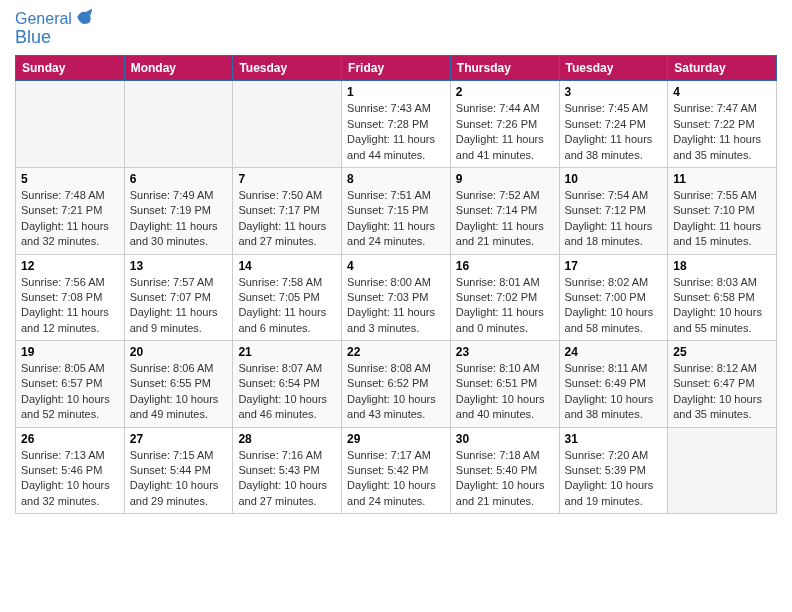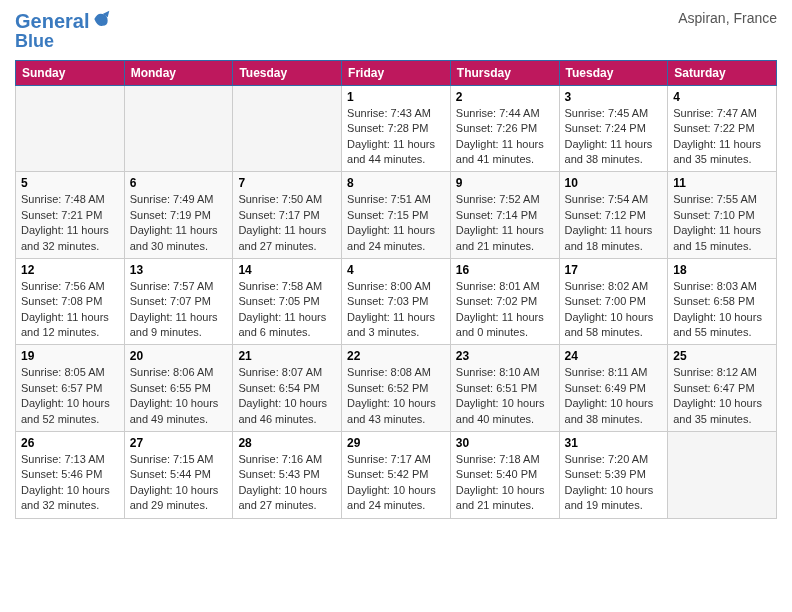--- a/index.html
+++ b/index.html
@@ -14,22 +14,22 @@
       display: flex;
       justify-content: space-between;
       align-items: flex-start;
       margin-bottom: 8px;
     }
     .logo {
       display: flex;
       align-items: center;
     }
     .logo-text {
-      font-size: 20px;
-      font-weight: bold;
+      font-size: 16px;
+      font-weight: normal;
       color: #333;
       line-height: 1.1;
     }
     .logo-text span {
       color: #3a7abf;
     }
     .logo-icon {
       width: 20px;
       height: 20px;
       margin-left: 2px;
@@ -96,26 +96,25 @@
   <div class="logo">
     <div>
       <div style="display:flex;align-items:center;">
         <span class="logo-text"><span>General</span></span>
         <svg class="logo-icon" viewBox="0 0 24 24" fill="#3a7abf">
           <path d="M4 12 Q8 4 14 6 Q20 8 20 14 Q20 20 14 20 Q8 22 4 12Z" fill="#3a7abf"></path>
           <path d="M14 6 L22 2 L20 10Z" fill="#3a7abf"></path>
         </svg>
       </div>
       <div style="display:flex;align-items:center;">
-        <span class="logo-text" style="color:#3a7abf;font-size:18px;font-weight:bold;">Blue</span>
+        <span class="logo-text" style="color:#3a7abf;font-size:18px;font-weight:normal;">Blue</span>
       </div>
     </div>
   </div>
   <div class="title-block">
-    <div class="location">Aspiran, France</div>
   </div>
 </div>
 
 <table class="calendar">
   <thead>
     <tr>
     <th>Sunday</th>
         <th>Monday</th>
         <th>Tuesday</th>
         <th>Friday</th>

